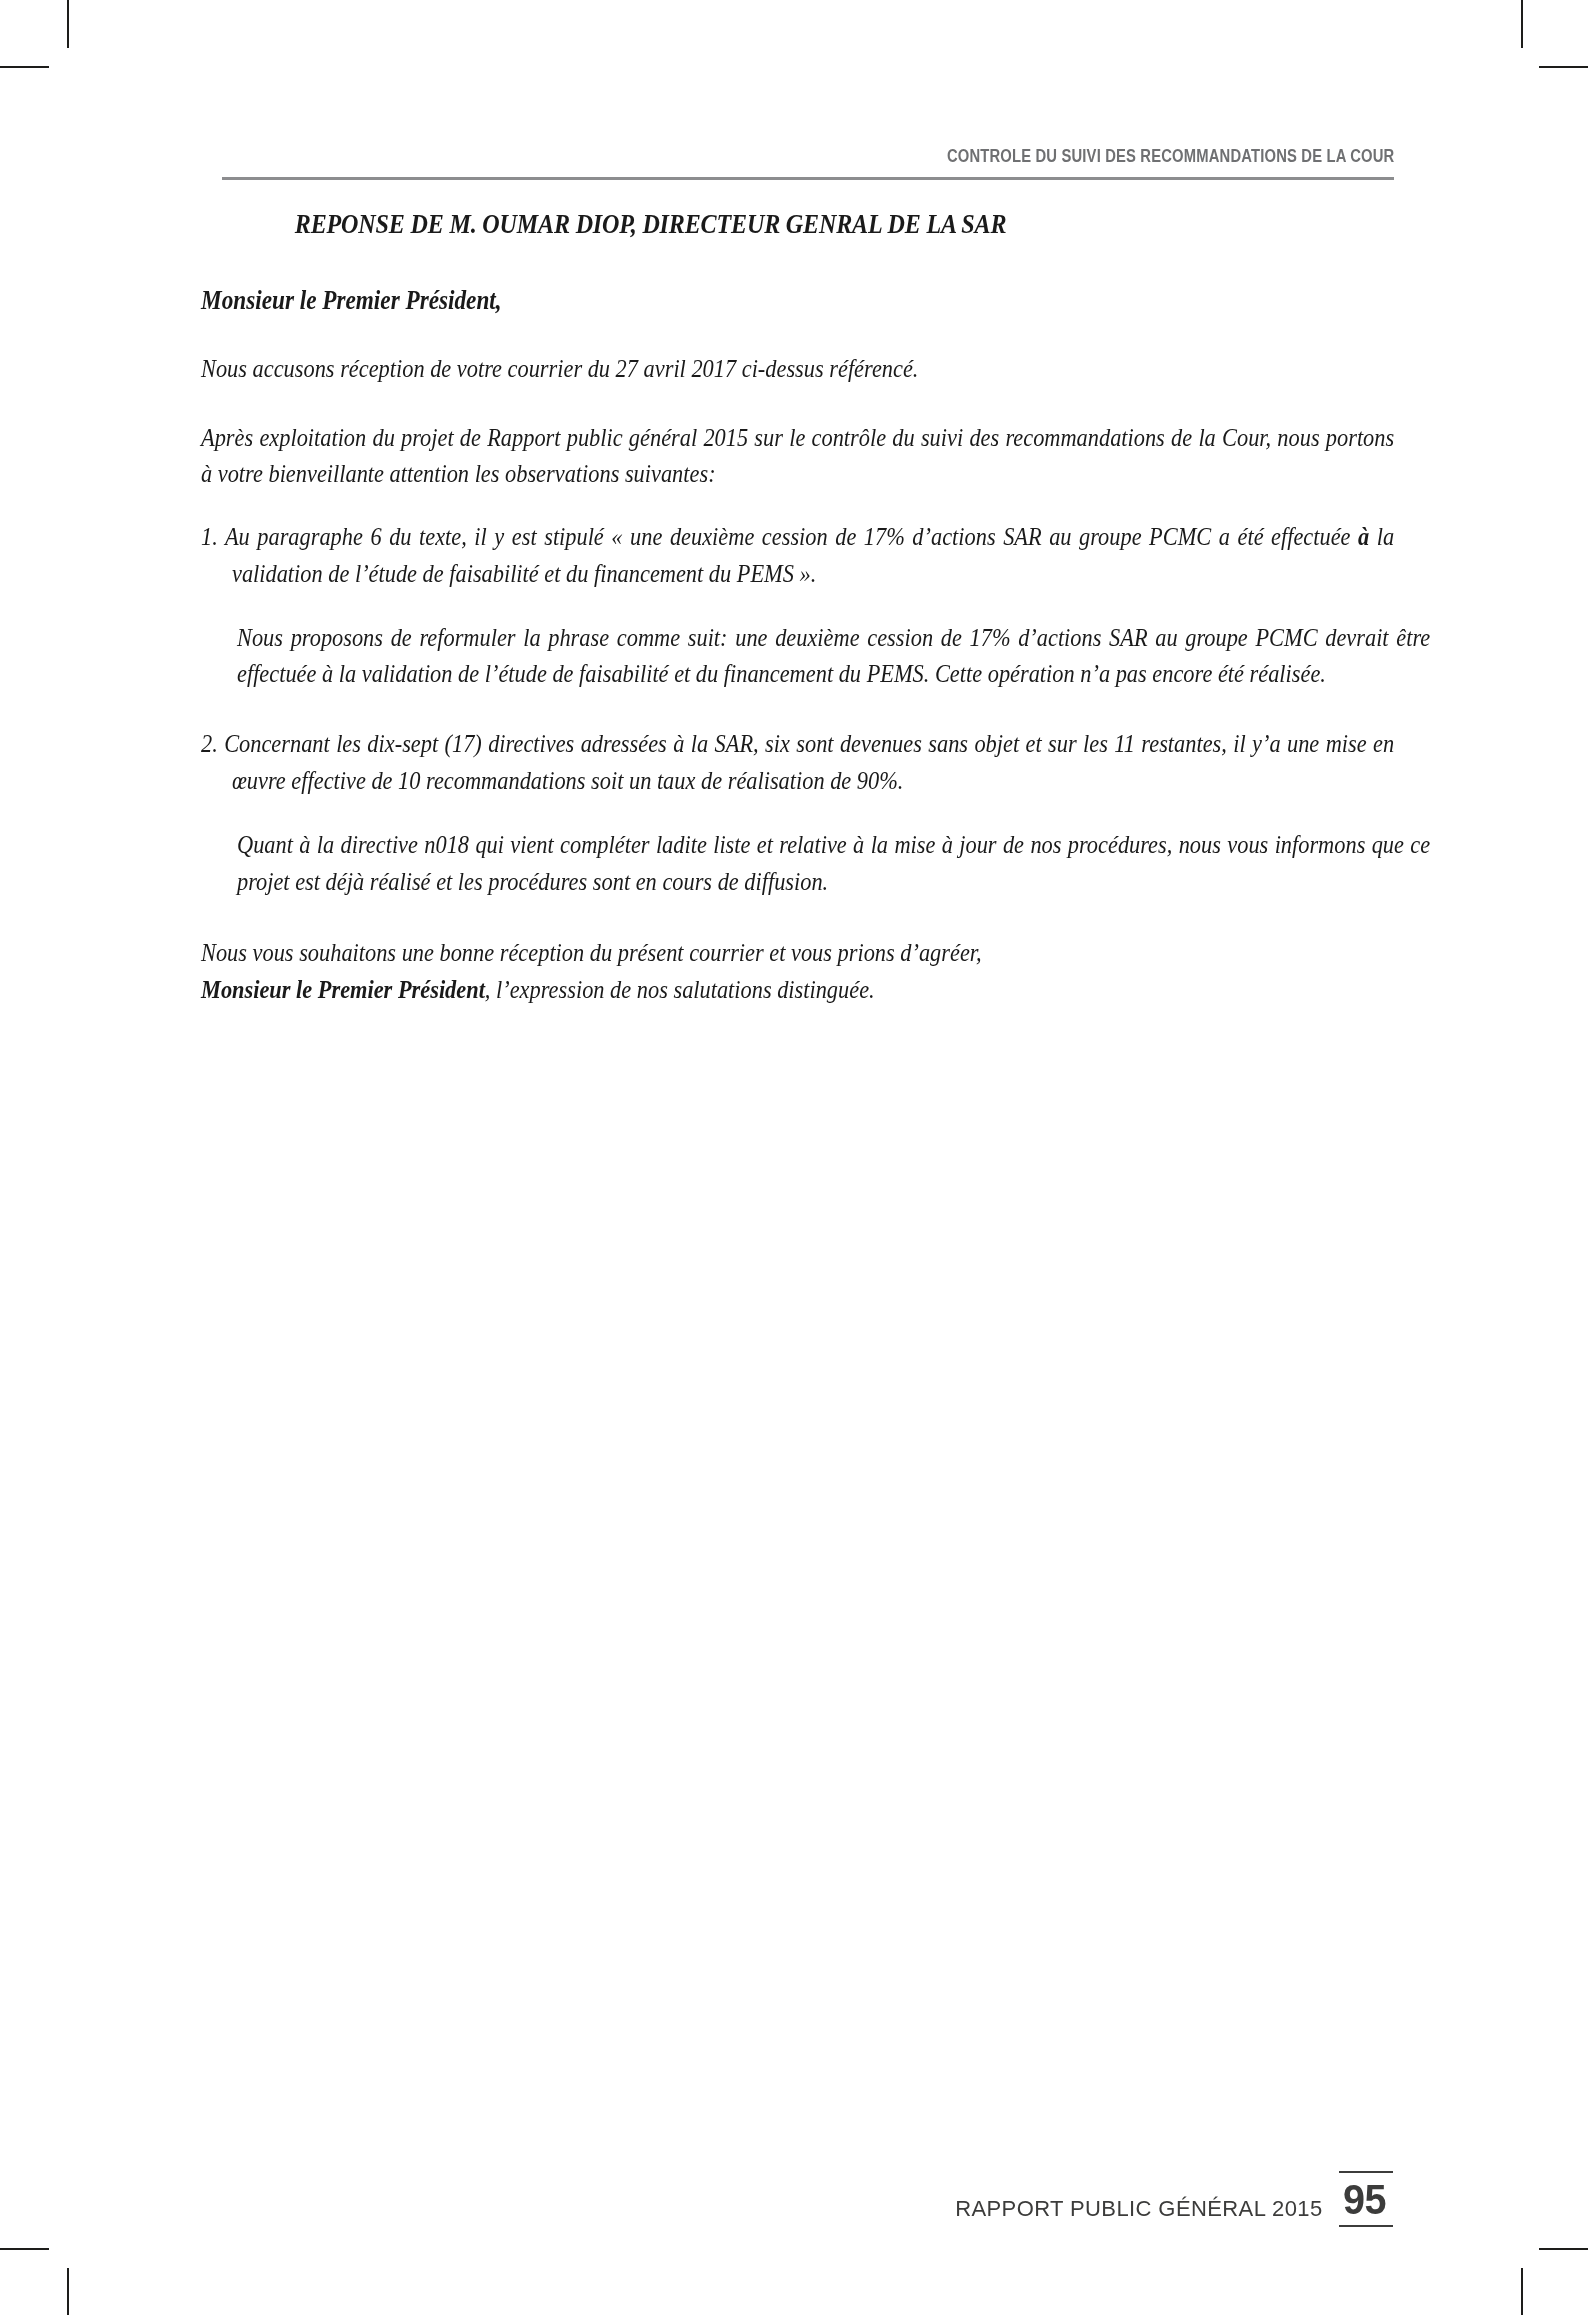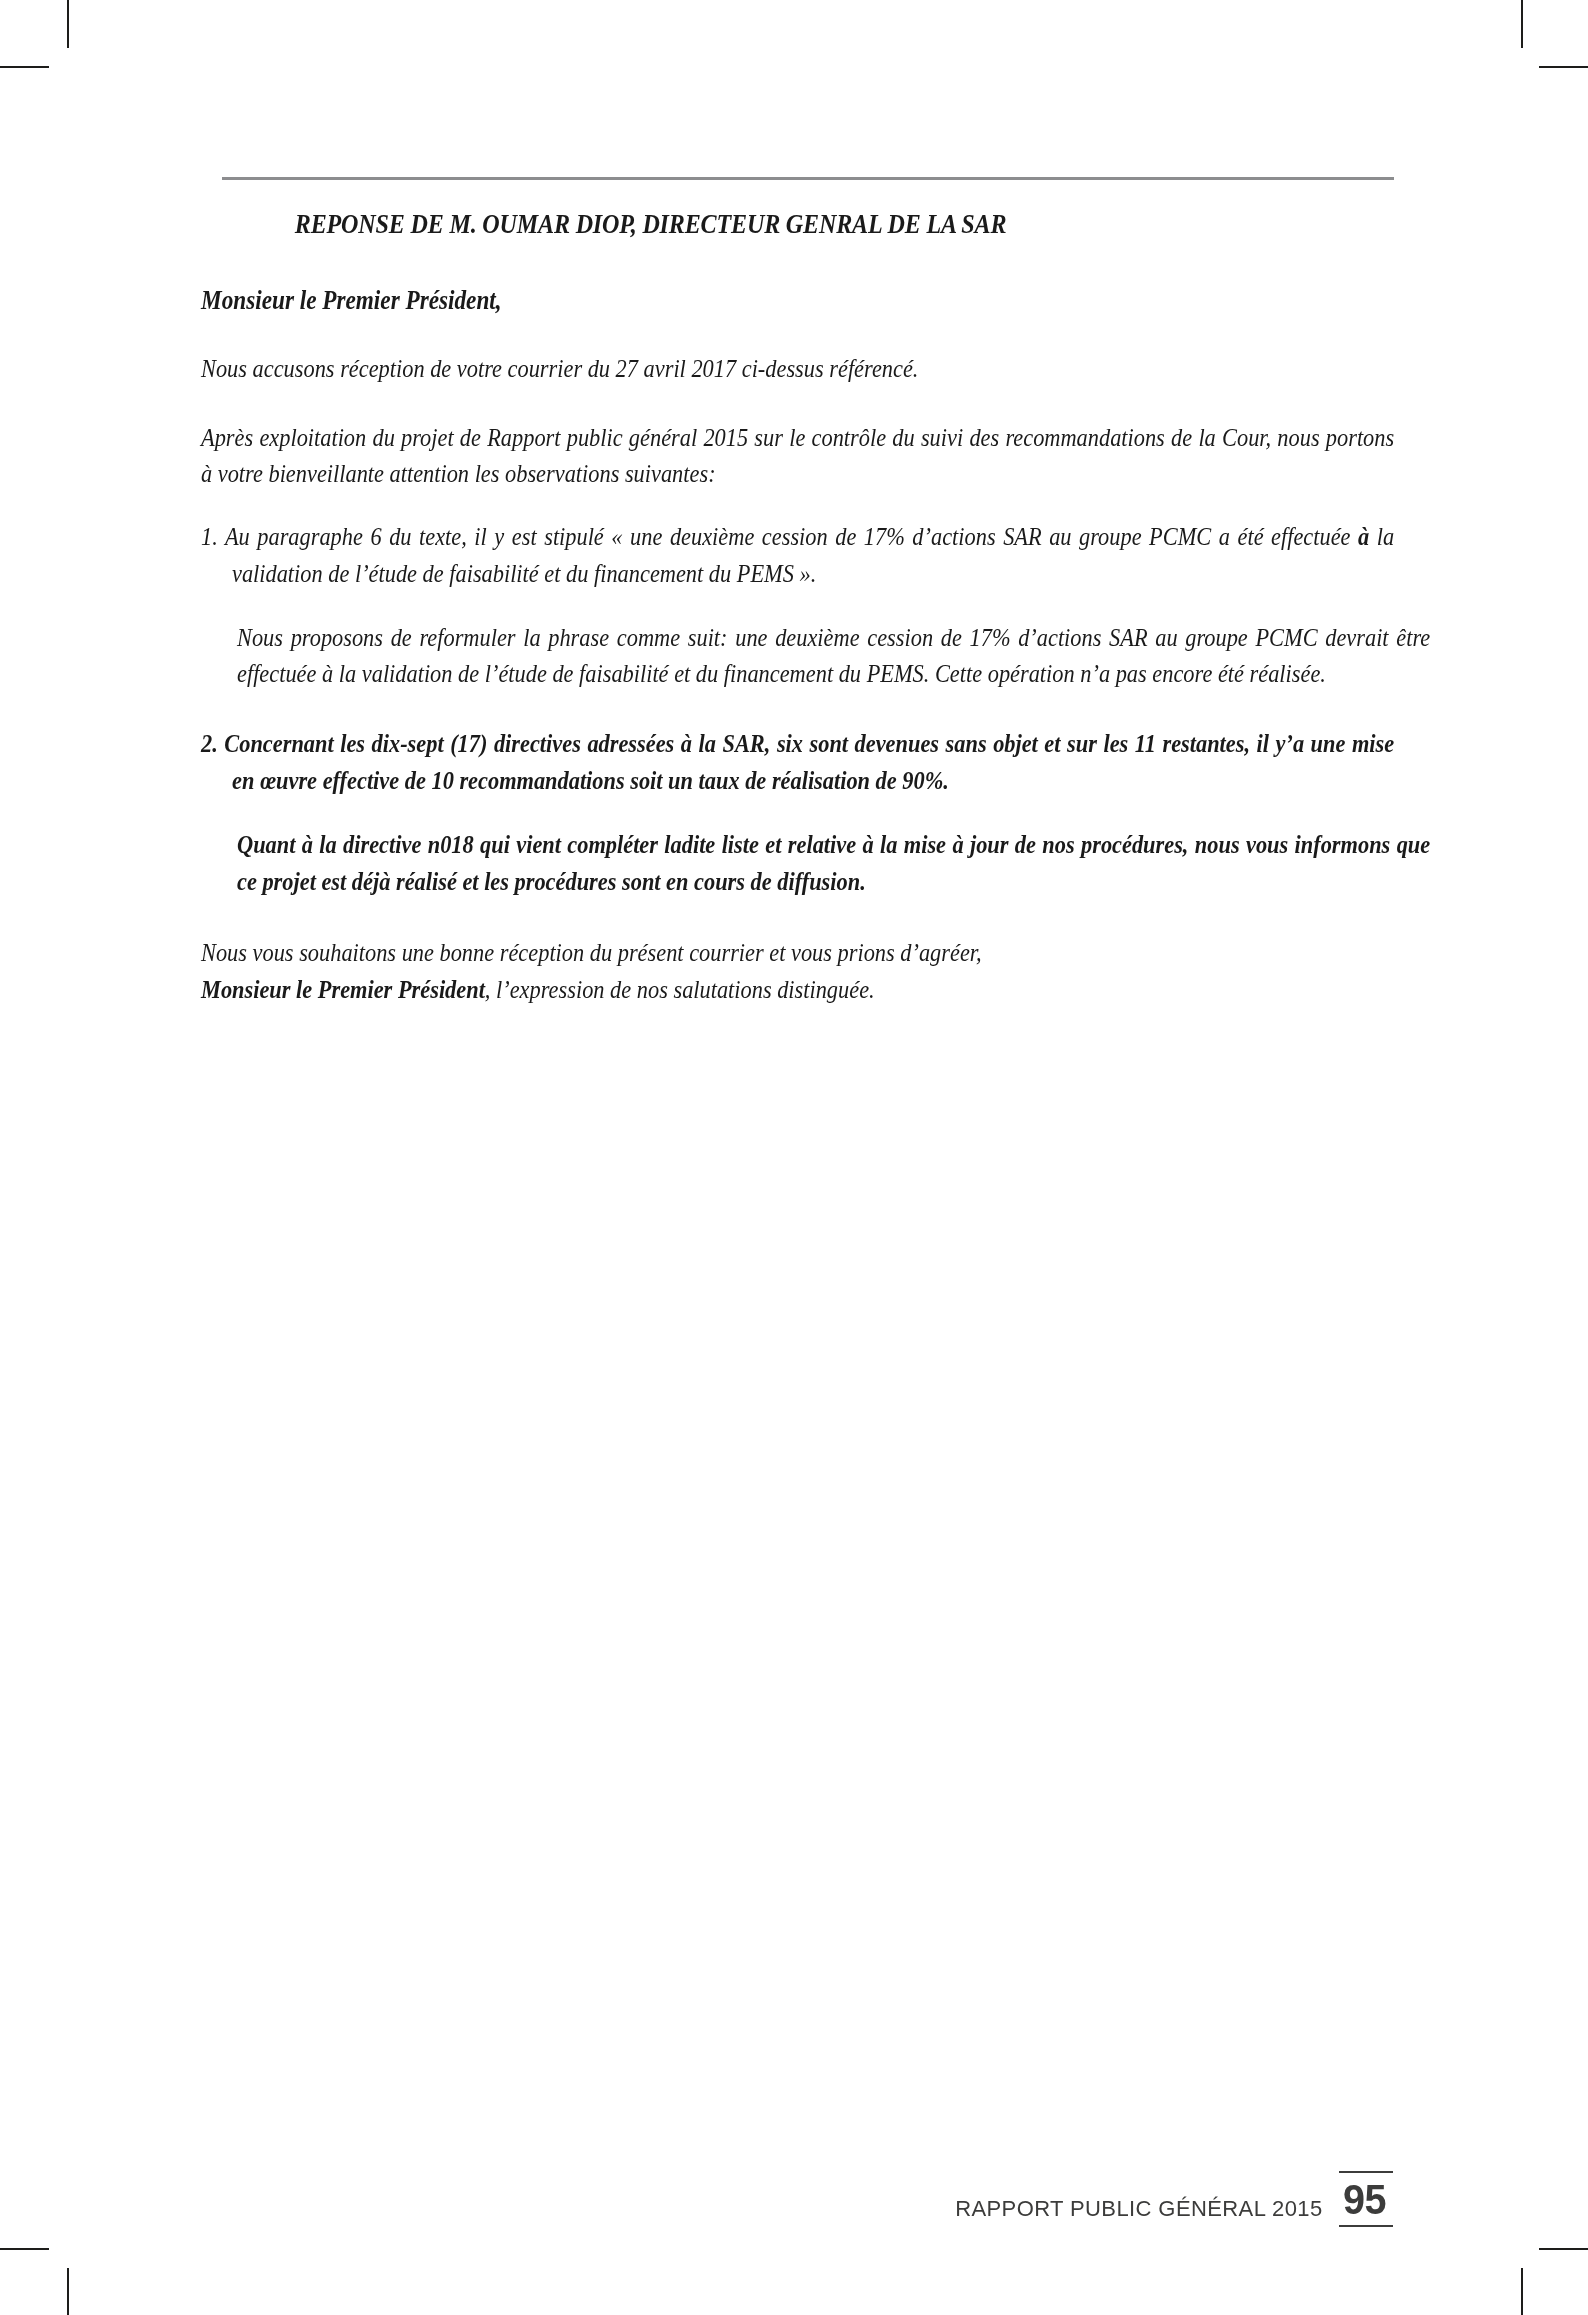--- a/index.html
+++ b/index.html
@@ -116,21 +116,21 @@
   
   .num-list {
     margin: 27px 0 17px 0;
     padding: 0;
     list-style: none;
   }
   .num-item {
     position: relative;
     margin: 0 0 0 0;
   }
-  .num-item + .num-item { margin-top: 33px; font-weight: bold; }
+  .num-item + .num-item { margin-top: 33px; }
 
   .item-text {
     font-size: 26px;
     line-height: 1.42;
     text-align: justify;
     padding-left: 36px;
     text-indent: -36px;
     box-sizing: border-box;
   }
 
@@ -206,20 +206,23 @@
 
   <div class="crop crop-v crop-tl-v"></div>
   <div class="crop crop-h crop-tl-h"></div>
   <div class="crop crop-v crop-tr-v"></div>
   <div class="crop crop-h crop-tr-h"></div>
   <div class="crop crop-v crop-bl-v"></div>
   <div class="crop crop-h crop-bl-h"></div>
   <div class="crop crop-v crop-br-v"></div>
   <div class="crop crop-h crop-br-h"></div>
 
+  <div class="running-head">
+    <span class="running-head-text">CONTROLE DU SUIVI DES RECOMMANDATIONS DE LA COUR</span>
+  </div>
   <div class="head-rule"></div>
 
   <div class="content">
 
     <h1 class="doc-title">REPONSE DE M. OUMAR DIOP, DIRECTEUR GENRAL DE LA SAR</h1>
 
     <p class="salutation">Monsieur le Premier Président,</p>
 
     <p class="para tight">Nous accusons réception de votre courrier du 27 avril 2017 ci-dessus référencé.</p>
 

